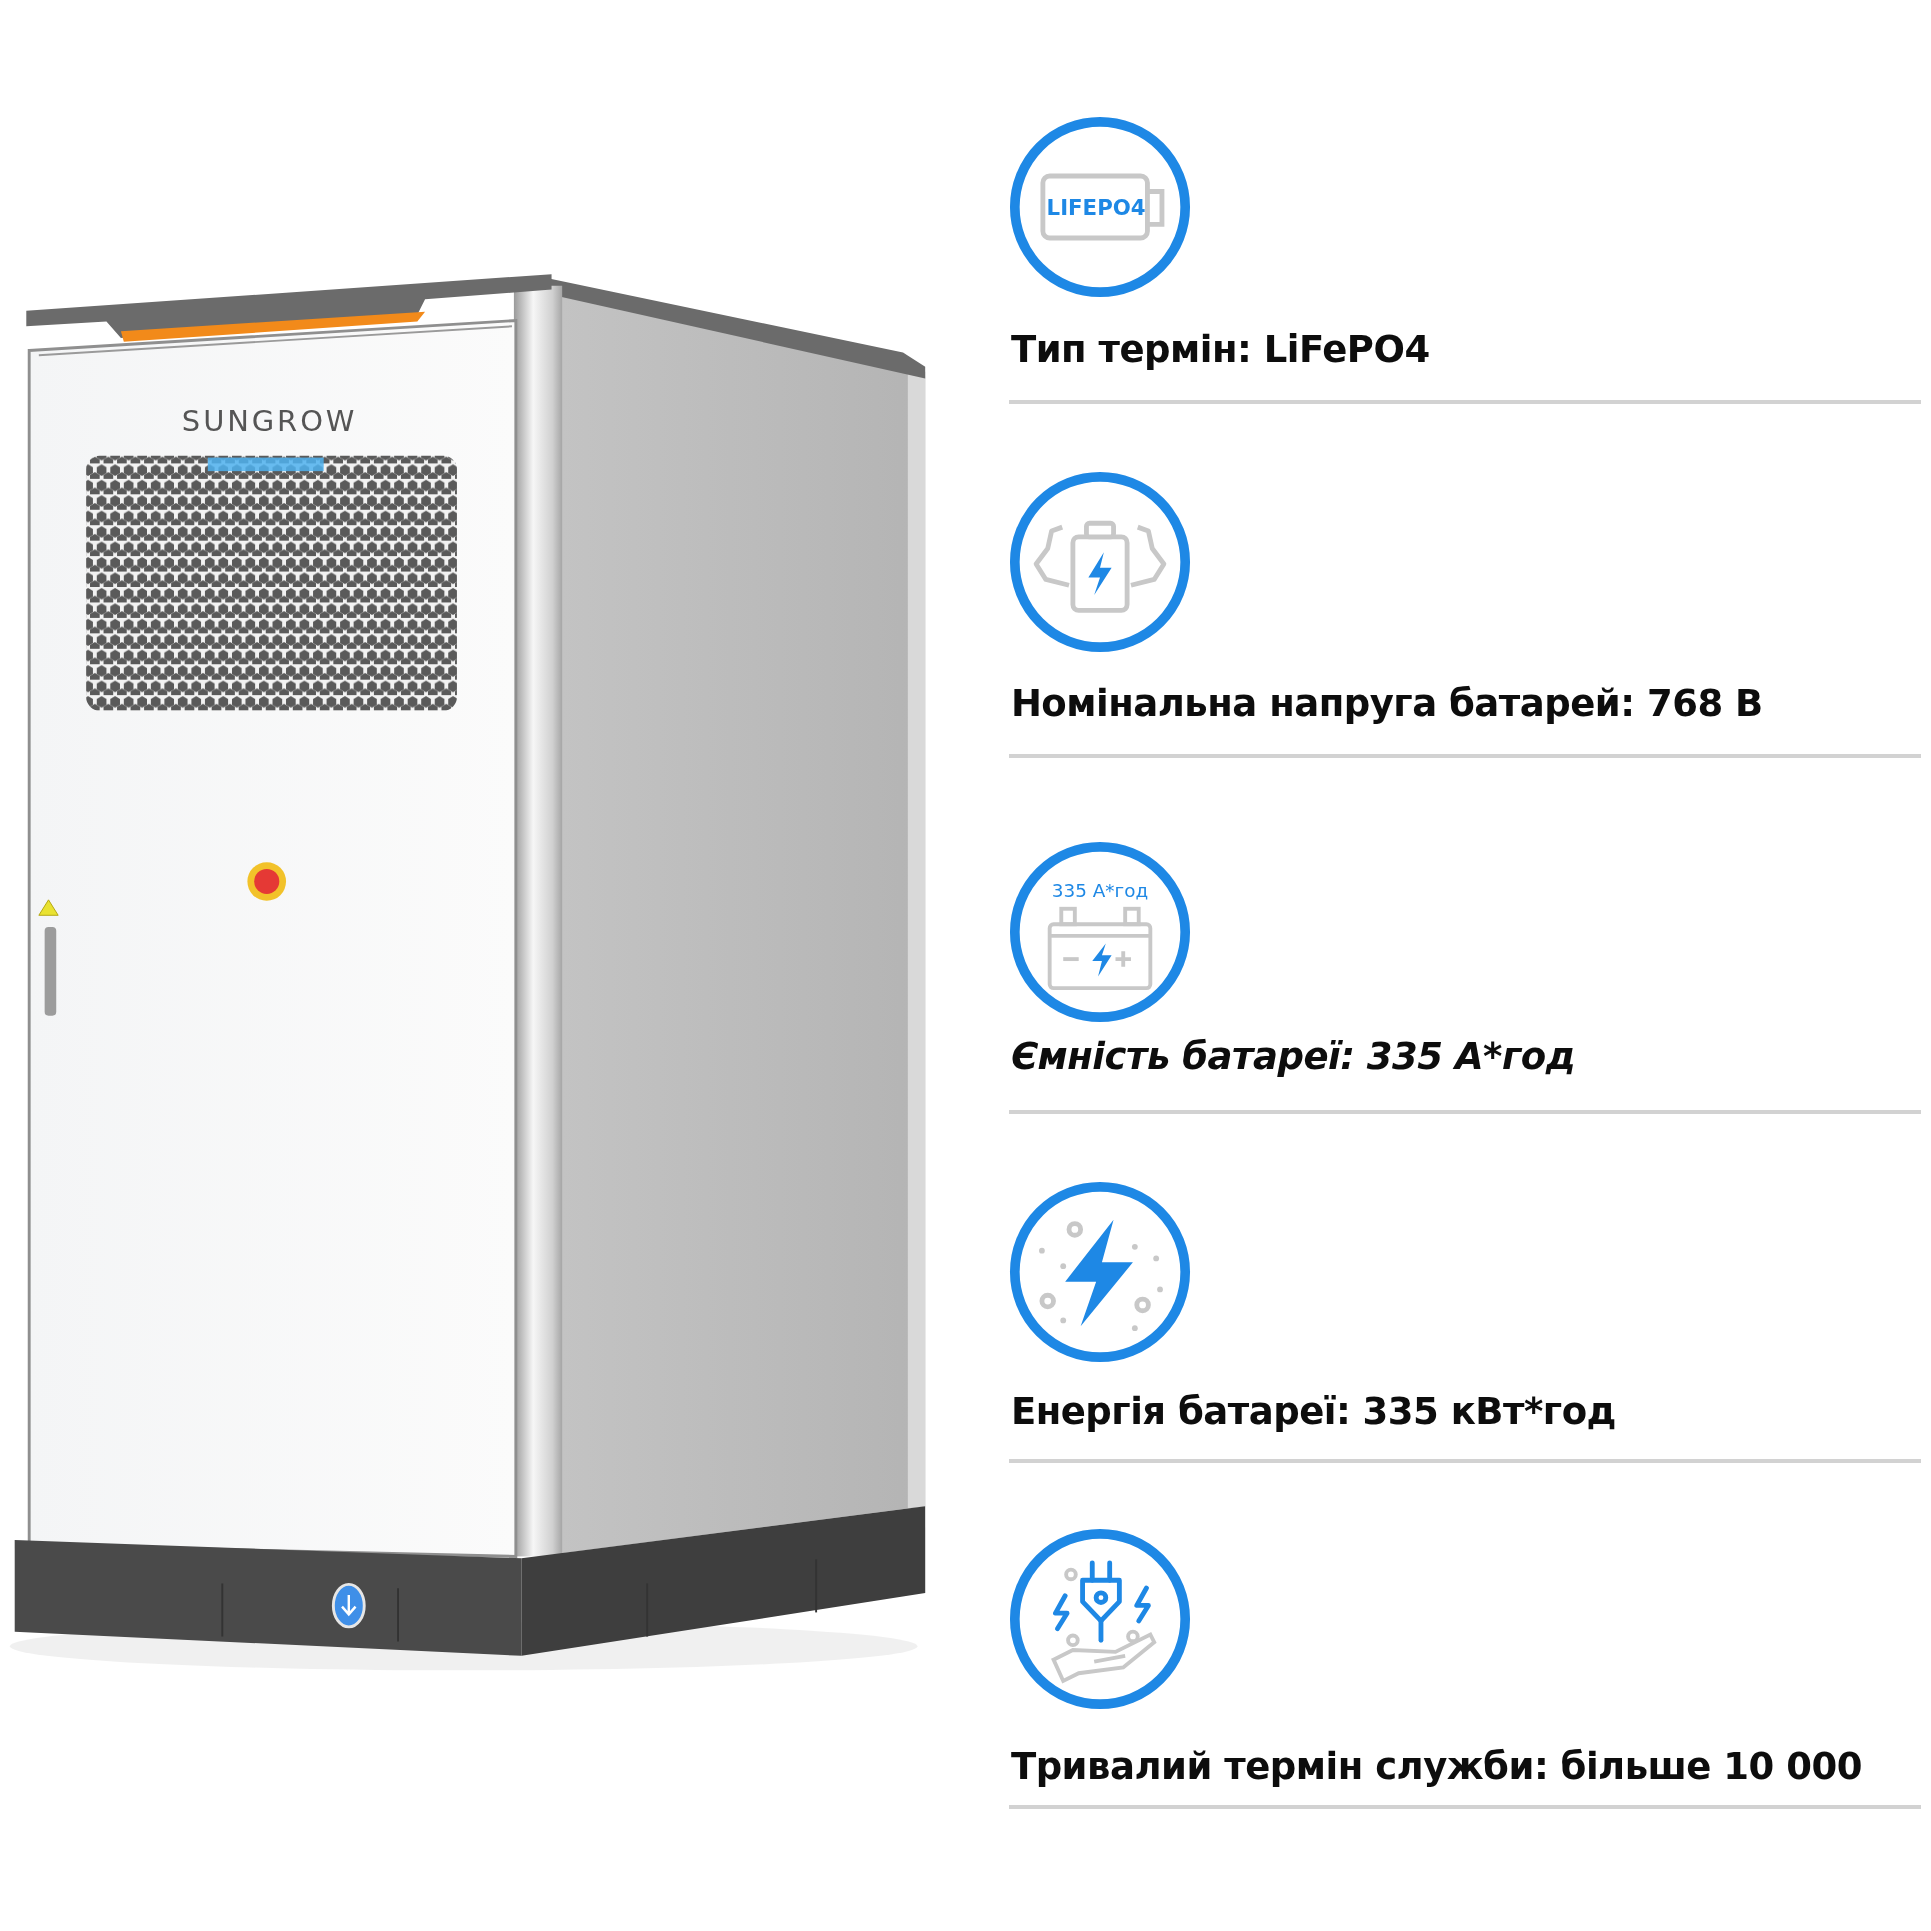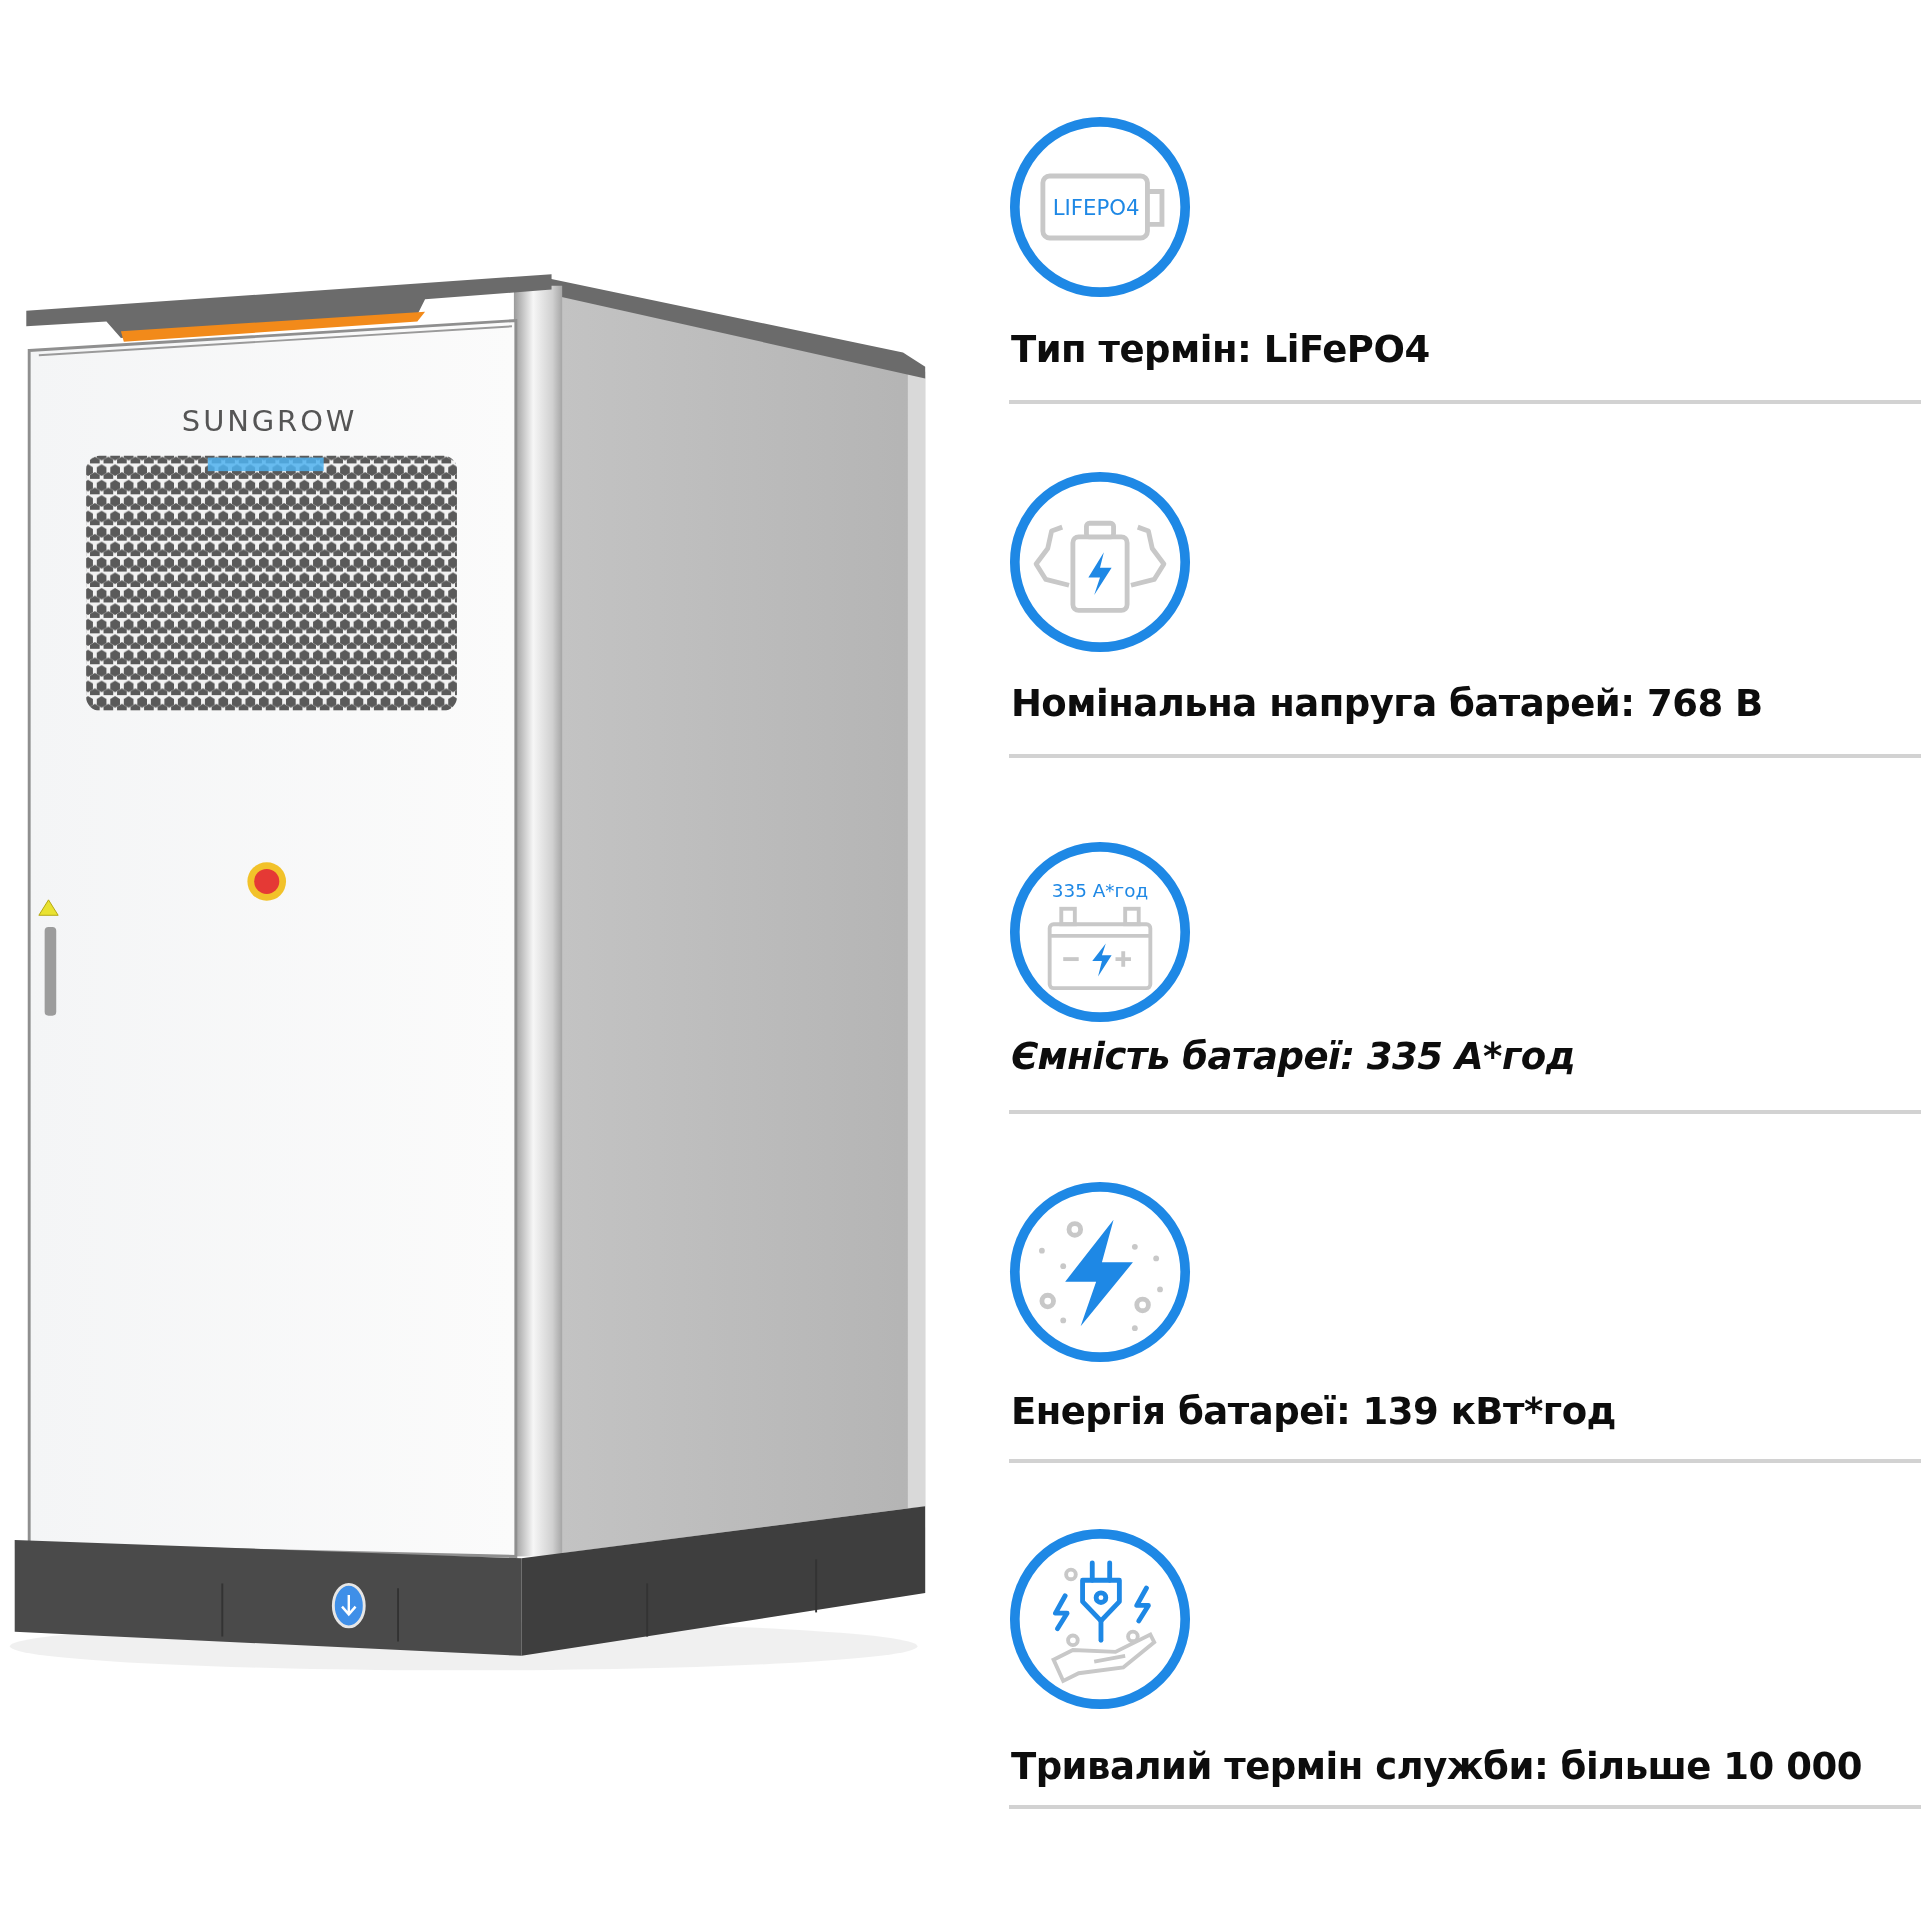--- a/index.html
+++ b/index.html
@@ -76,21 +76,21 @@
     <line x1="412" y1="1645" x2="412" y2="1700" stroke="#333" stroke-width="2"></line>
     <line x1="670" y1="1640" x2="670" y2="1695" stroke="#333" stroke-width="2"></line>
     <line x1="845" y1="1615" x2="845" y2="1670" stroke="#333" stroke-width="2"></line>
 
     <ellipse cx="361" cy="1663" rx="16" ry="22" fill="#3f8fe8" stroke="#e6e6e6" stroke-width="3"></ellipse>
     <path d="M361,1652 L361,1670 M354,1664 L361,1672 L368,1664" stroke="#fff" stroke-width="2.5" fill="none"></path>
   </svg>
 </div>
 
 <div class="spec" style="top:116px;">
-  <div class="icon-ring" style="top:0;">
+  <div class="icon-ring" style="top:0;font-weight:bold;">
     <svg viewBox="0 0 188 188">
       <circle cx="94" cy="94" r="88" fill="#fff" stroke="#1e88e5" stroke-width="10"></circle>
       <rect x="35" y="62" width="108" height="64" rx="7" fill="none" stroke="#c8c8c8" stroke-width="5"></rect>
       <path d="M143,78 L158,78 L158,112 L143,112" fill="none" stroke="#c8c8c8" stroke-width="5"></path>
       <text x="90" y="102" text-anchor="middle" font-family="DejaVu Sans, sans-serif" font-size="22" fill="#1e88e5">LIFEPO4</text>
     </svg>
   </div>
   <div class="label" style="top:215px;">Тип термін: LiFePO4</div>
   <div class="divider" style="top:284px;"></div>
 </div>
@@ -141,21 +141,21 @@
         <circle cx="34" cy="72" r="3"></circle>
           <circle cx="56" cy="88" r="3"></circle>
           <circle cx="130" cy="68" r="3"></circle>
         <circle cx="152" cy="80" r="3"></circle>
           <circle cx="156" cy="112" r="3"></circle>
           <circle cx="56" cy="144" r="3"></circle>
         <circle cx="130" cy="152" r="3"></circle>
       </g>
     </svg>
   </div>
-  <div class="label" style="top:212px;">Енергія батареї: 139 кВт*год</div>
+  <div class="label" style="top:212px;">Енергія батареї: 335 кВт*год</div>
   <div class="divider" style="top:278px;"></div>
 </div>
 
 <div class="spec" style="top:1528px;">
   <div class="icon-ring" style="top:0;">
     <svg viewBox="0 0 188 188">
       <circle cx="94" cy="94" r="88" fill="#fff" stroke="#1e88e5" stroke-width="10"></circle>
       <g fill="none" stroke="#1e88e5" stroke-width="5" stroke-linejoin="round" stroke-linecap="round">
         <path d="M86,36 L86,54 M104,36 L104,54"></path>
         <path d="M76,54 L114,54 L114,76 L95,96 L76,76 Z"></path>

